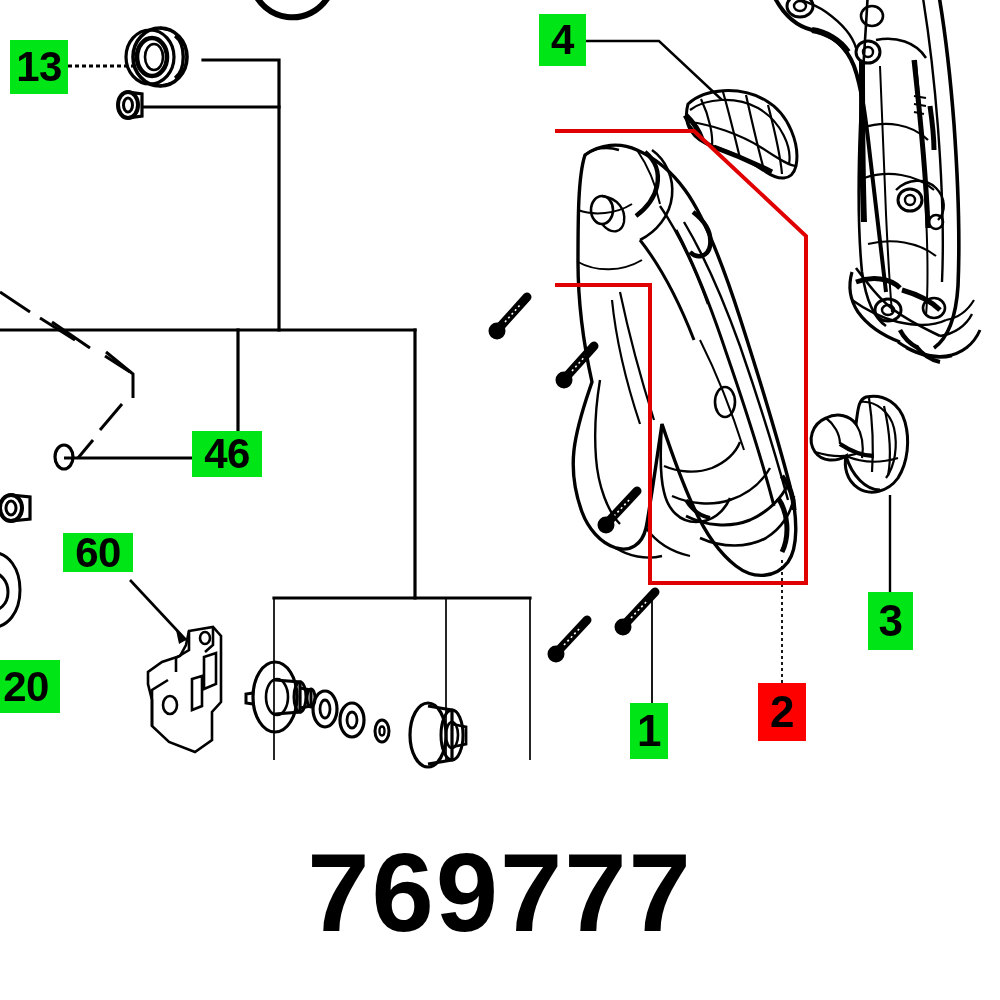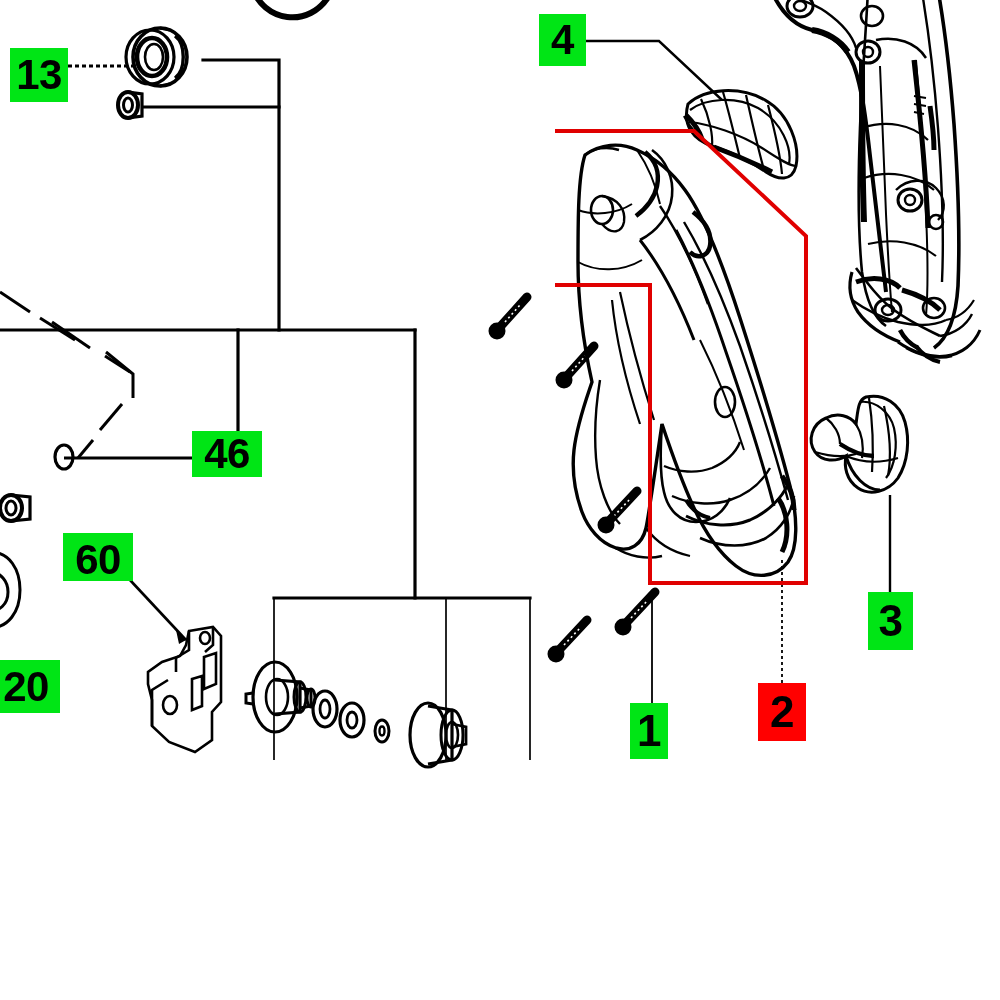--- a/index.html
+++ b/index.html
@@ -325,46 +325,47 @@
       <path d="M916,346 C922,354 930,360 940,362" stroke-width="4"></path>
       <path d="M946,320 C958,318 968,310 974,300" stroke-width="2.2"></path>
       <path d="M900,330 C904,338 910,344 918,348" stroke-width="4.5"></path>
 
       <path d="M914,96 L926,98 M914,104 L926,106 M914,112 L924,114" stroke-width="2"></path>
     </g>
 
     <polyline fill="none" stroke="#E00000" stroke-width="4" stroke-linejoin="miter" points="555,131 694,131 806,236 806,583 650,583 650,285 555,285"></polyline>
   </svg>
 
-  <div class="callout callout-green" style="left:10px; top:48px; width:58px; height:54px; font-size:42px;">
+  <div class="callout callout-green" style="left:10px; top:40px; width:58px; height:54px; font-size:42px;">
     <span>13</span>
   </div>
 
   <div class="callout callout-green" style="left:539px; top:14px; width:47px; height:52px; font-size:42px;">
     <span>4</span>
   </div>
 
   <div class="callout callout-green" style="left:192px; top:431px; width:70px; height:46px; font-size:42px;">
     <span>46</span>
   </div>
 
-  <div class="callout callout-green" style="left:63px; top:533px; width:70px; height:48px; font-size:42px;align-items:flex-end;">
+  <div class="callout callout-green" style="left:63px; top:533px; width:70px; height:39px; font-size:42px;">
     <span>60</span>
   </div>
 
   <div class="callout callout-green" style="left:-8px; top:660px; width:68px; height:53px; font-size:42px;">
     <span>20</span>
   </div>
 
   <div class="callout callout-green" style="left:868px; top:592px; width:45px; height:58px; font-size:44px;">
     <span>3</span>
   </div>
 
   <div class="callout callout-green" style="left:630px; top:703px; width:38px; height:56px; font-size:44px;">
     <span>1</span>
   </div>
 
   <div class="callout callout-red" style="left:758px; top:683px; width:48px; height:58px; font-size:44px;">
     <span>2</span>
   </div>
 
+  <div id="part-number">769777</div>
 
 </div>
 
 </body></html>

